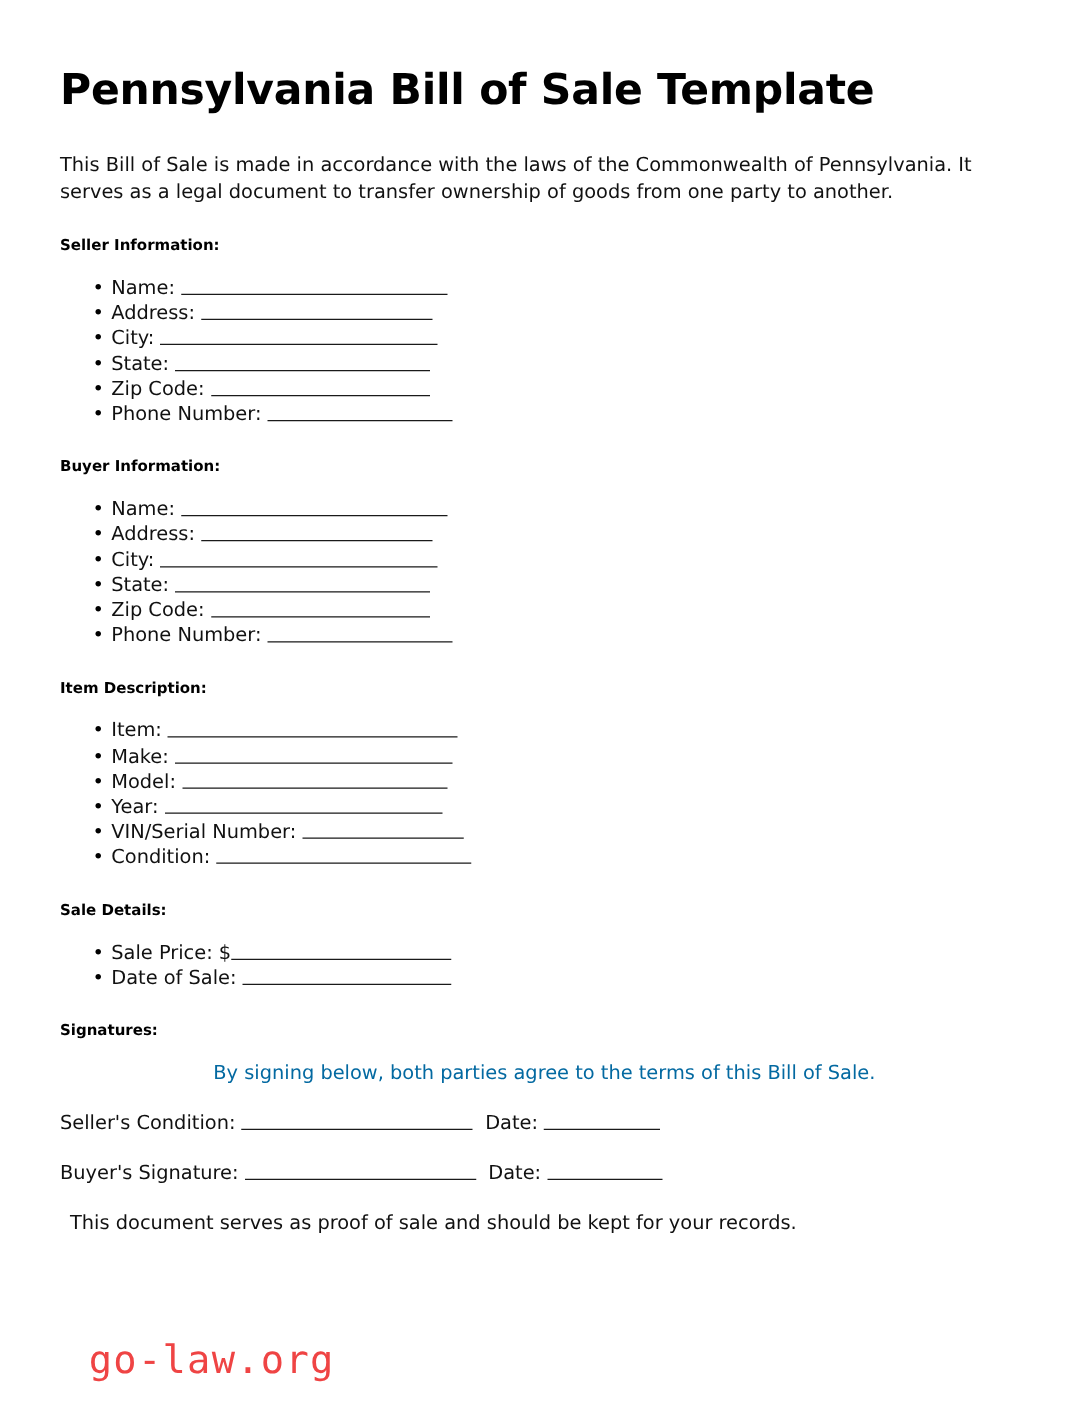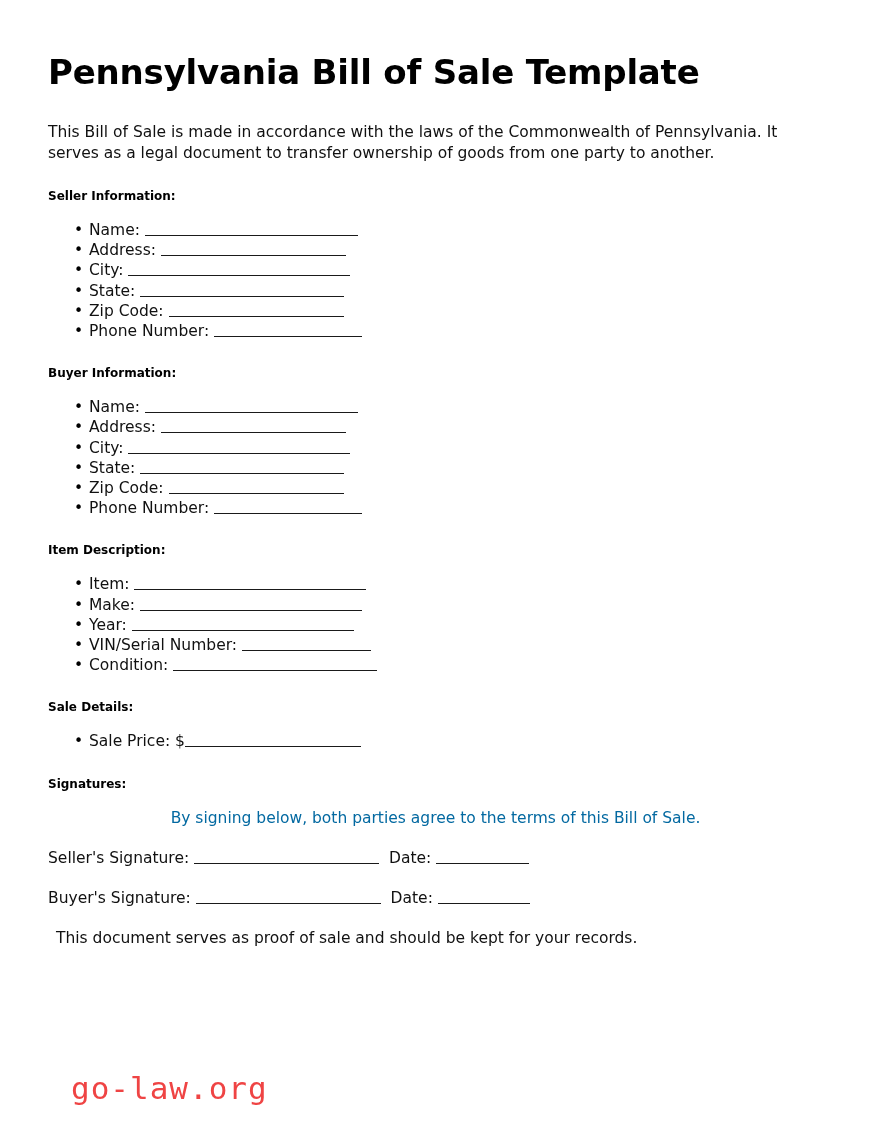--- a/index.html
+++ b/index.html
@@ -156,35 +156,37 @@
       <li><span>City:</span><span class="sp">&nbsp;</span><span class="rule" style="width: 222px;"></span></li>
       <li><span>State:</span><span class="sp">&nbsp;</span><span class="rule" style="width: 203.5px;"></span></li>
       <li><span>Zip Code:</span><span class="sp">&nbsp;</span><span class="rule" style="width: 175.75px;"></span></li>
       <li><span>Phone Number:</span><span class="sp">&nbsp;</span><span class="rule" style="width: 148px;"></span></li>
     </ul>
 
     <h2 class="section-heading">Item Description:</h2>
     <ul class="field-list">
       <li><span>Item:</span><span class="sp">&nbsp;</span><span class="rule" style="width: 231.25px;"></span></li>
       <li><span>Make:</span><span class="sp">&nbsp;</span><span class="rule" style="width: 222px;"></span></li>
+      <li><span>Model:</span><span class="sp">&nbsp;</span><span class="rule" style="width: 212.75px;"></span></li>
       <li><span>Year:</span><span class="sp">&nbsp;</span><span class="rule" style="width: 222px;"></span></li>
       <li><span>VIN/Serial Number:</span><span class="sp">&nbsp;</span><span class="rule" style="width: 129.5px;"></span></li>
       <li><span>Condition:</span><span class="sp">&nbsp;</span><span class="rule" style="width: 203.5px;"></span></li>
     </ul>
 
     <h2 class="section-heading">Sale Details:</h2>
     <ul class="field-list">
       <li><span>Sale Price: $</span><span class="rule" style="width: 175.75px;"></span></li>
+      <li><span>Date of Sale:</span><span class="sp">&nbsp;</span><span class="rule" style="width: 166.5px;"></span></li>
     </ul>
 
     <h2 class="section-heading">Signatures:</h2>
 
     <p class="sig-para">By signing below, both parties agree to the terms of this Bill of Sale.</p>
 
-    <p class="sig-line"><span>Seller's Signature:</span><span class="sp">&nbsp;</span><span class="rule" style="width: 185px;"></span><span class="sp">&nbsp;&nbsp;</span><span>Date:</span><span class="sp">&nbsp;</span><span class="rule" style="width: 92.5px;"></span></p>
+    <p class="sig-line"><span>Seller's Condition:</span><span class="sp">&nbsp;</span><span class="rule" style="width: 185px;"></span><span class="sp">&nbsp;&nbsp;</span><span>Date:</span><span class="sp">&nbsp;</span><span class="rule" style="width: 92.5px;"></span></p>
 
     <p class="sig-line"><span>Buyer's Signature:</span><span class="sp">&nbsp;</span><span class="rule" style="width: 185px;"></span><span class="sp">&nbsp;&nbsp;</span><span>Date:</span><span class="sp">&nbsp;</span><span class="rule" style="width: 92.5px;"></span></p>
 
     <p class="closing">This document serves as proof of sale and should be kept for your records.</p>
 
   </div>
 
   <div class="watermark">go-law.org</div>
 </div>
 

